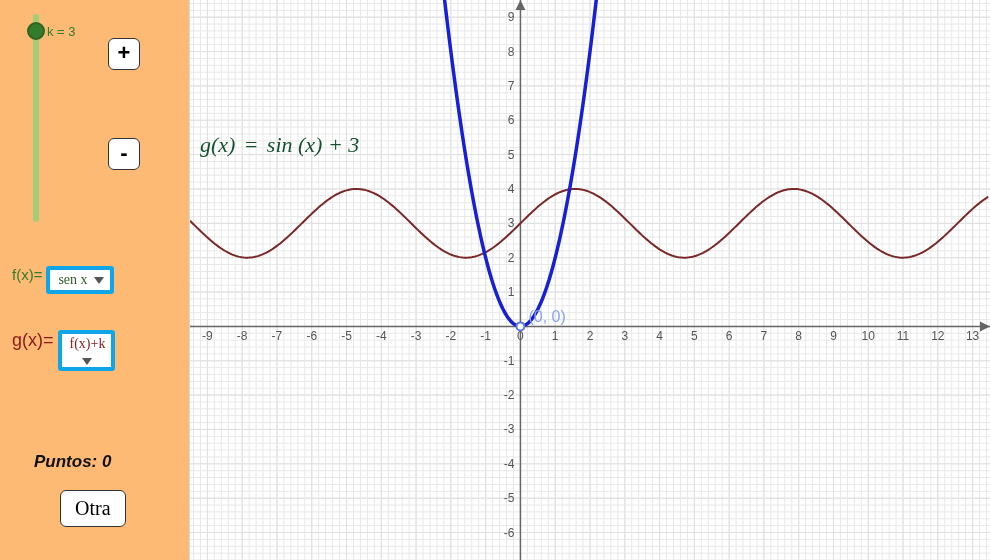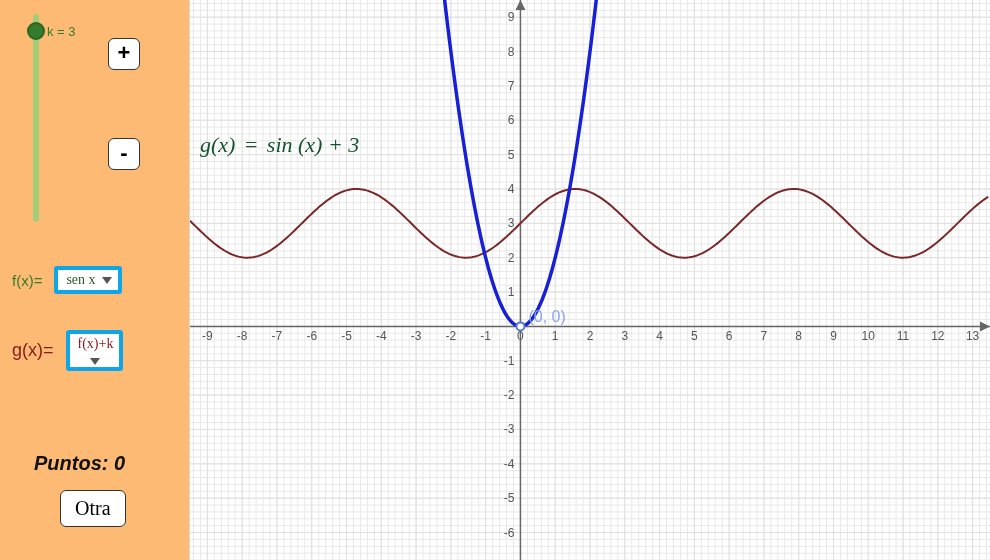--- a/index.html
+++ b/index.html
@@ -56,22 +56,22 @@
     font-weight: bold;
     text-align: center;
     line-height: 28px;
     cursor: pointer;
   }
   .btn-plus { left: 108px; top: 38px; }
   .btn-minus { left: 108px; top: 138px; }
   .func-row {
     position: absolute;
     display: flex;
-    align-items: center;
-    gap: 12px;
+    align-items: flex-start;
+    gap: 4px;
   }
   .func-row.f { left: 12px; top: 266px; }
   .func-row.g { left: 12px; top: 330px; }
   .func-label-f { color: #347c2c; font-size: 15px; }
   .func-label-g { color: #8b1a1a; font-size: 18px; }
   .select-box {
     display: inline-flex;
     align-items: center;
     gap: 6px;
     background: #fff;
@@ -90,21 +90,21 @@
     border-left: 5px solid transparent;
     border-right: 5px solid transparent;
     border-top: 7px solid #555;
   }
   .puntos {
     position: absolute;
     left: 34px;
     top: 452px;
     font-style: italic;
     font-weight: bold;
-    font-size: 20px;
+    font-size: 17px;
     color: #111;
   }
   .otra-btn {
     position: absolute;
     left: 60px;
     top: 490px;
     padding: 6px 14px;
     background: #fff;
     border: 1px solid #333;
     border-radius: 6px;

